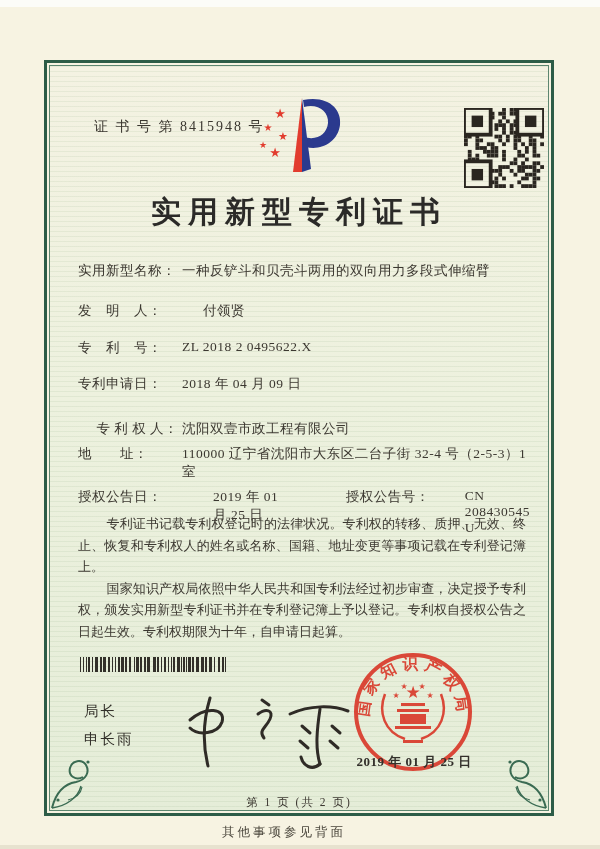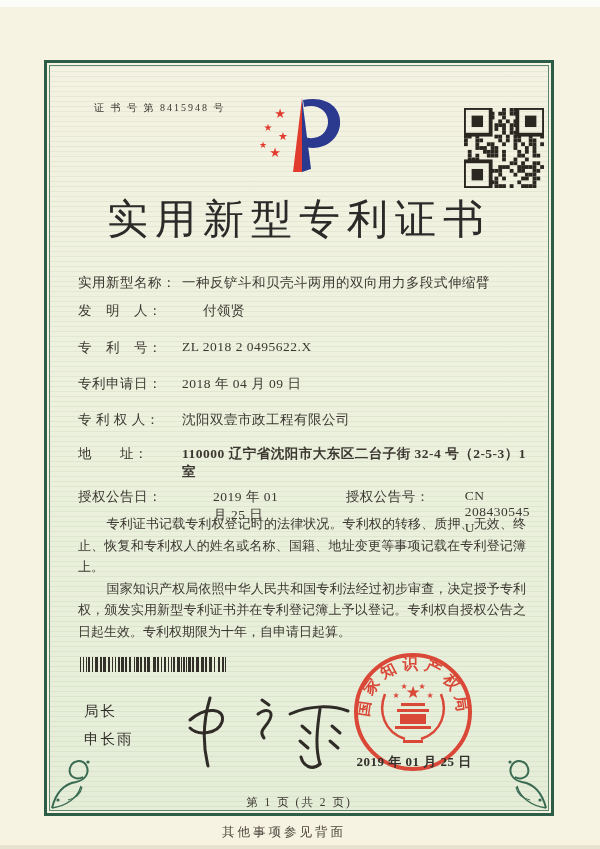--- a/index.html
+++ b/index.html
@@ -15,41 +15,41 @@
     position:absolute; left:44px; top:60px; width:510px; height:756px;
     border:3px solid #2d5c47;
   }
   .frame-inner {
     position:absolute; inset:2px; border:1px solid #5d8670;
     background:
       repeating-linear-gradient(180deg, rgba(110,150,100,0.10) 0px, rgba(110,150,100,0.10) 1px, rgba(0,0,0,0) 1px, rgba(0,0,0,0) 5px),
       linear-gradient(180deg,#f4f2e2 0%, #edf1de 45%, #e5edd8 100%);
   }
 
-  .cert-no { position:absolute; left:44px; top:35px; font-size:10px; letter-spacing:2px; color:#3a362f;text-align:right; }
+  .cert-no { position:absolute; left:44px; top:52px; font-size:14px; letter-spacing:2px; color:#3a362f;text-align:right; }
 
   .logo { position:absolute; left:206px; top:28px; width:92px; height:88px; }
   .qr { position:absolute; left:414px; top:42px; width:80px; height:80px; }
 
   .title {
     position:absolute; left:0; top:126px; width:100%; text-align:center;
-    font-size:41px; font-weight:400; letter-spacing:7px; color:#2b2a28;
+    font-size:30px; font-weight:700; letter-spacing:7px; color:#2b2a28;
   }
 
   .row { position:absolute; left:28px; width:452px; display:flex; align-items:flex-start;
          font-size:13.5px; color:#3c3831; letter-spacing:0.5px; }
   .row .lbl { flex:none; min-width:100px; white-space:pre; }
   .row .val { margin-left:4px; }
-  .row-name     { top:208px; }
+  .row-name     { top:196px; }
   .row-inventor { top:236px;gap:21px; }
   .row-patno    { top:273px; }
   .row-appdate  { top:309px; }
-  .row-patentee { top:345px; }
+  .row-patentee { top:354px;text-align:right; }
   .row-addr     { top:379px; }
-  .row-addr .val { max-width:348px; line-height:18px;font-weight:bold; }
+  .row-addr .val { max-width:348px; line-height:18px; }
   .row-grant    { top:422px;gap:31px; }
   .row-grant .val2lbl { margin-left:34px; white-space:pre; }
 
   .notice { position:absolute; left:28px; top:447px; width:448px;
             font-size:13px; line-height:21.5px; color:#3c3831;
             text-align:justify; }
   .notice p { text-indent:2.2em; }
 
   .barcode { position:absolute; left:30px; top:591px; width:148px; height:15px; }
   .barcode svg { display:block; }

